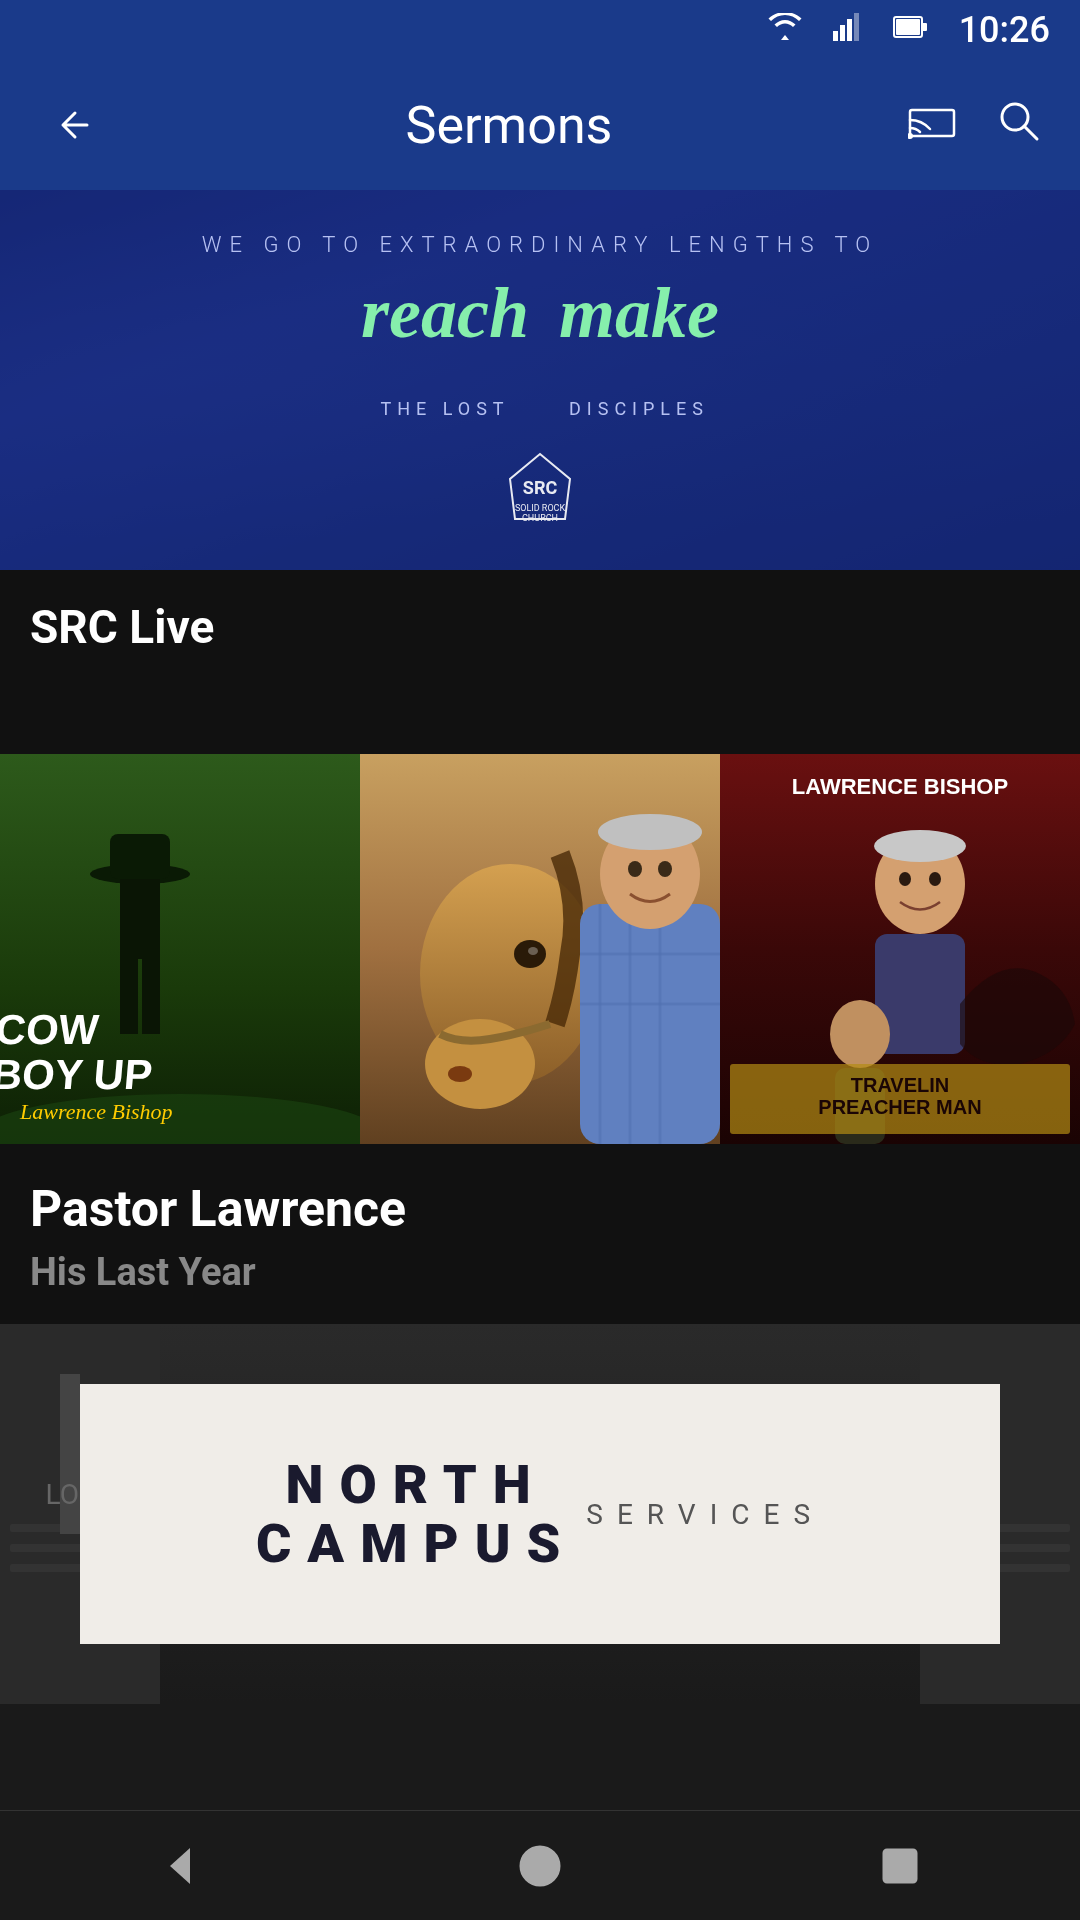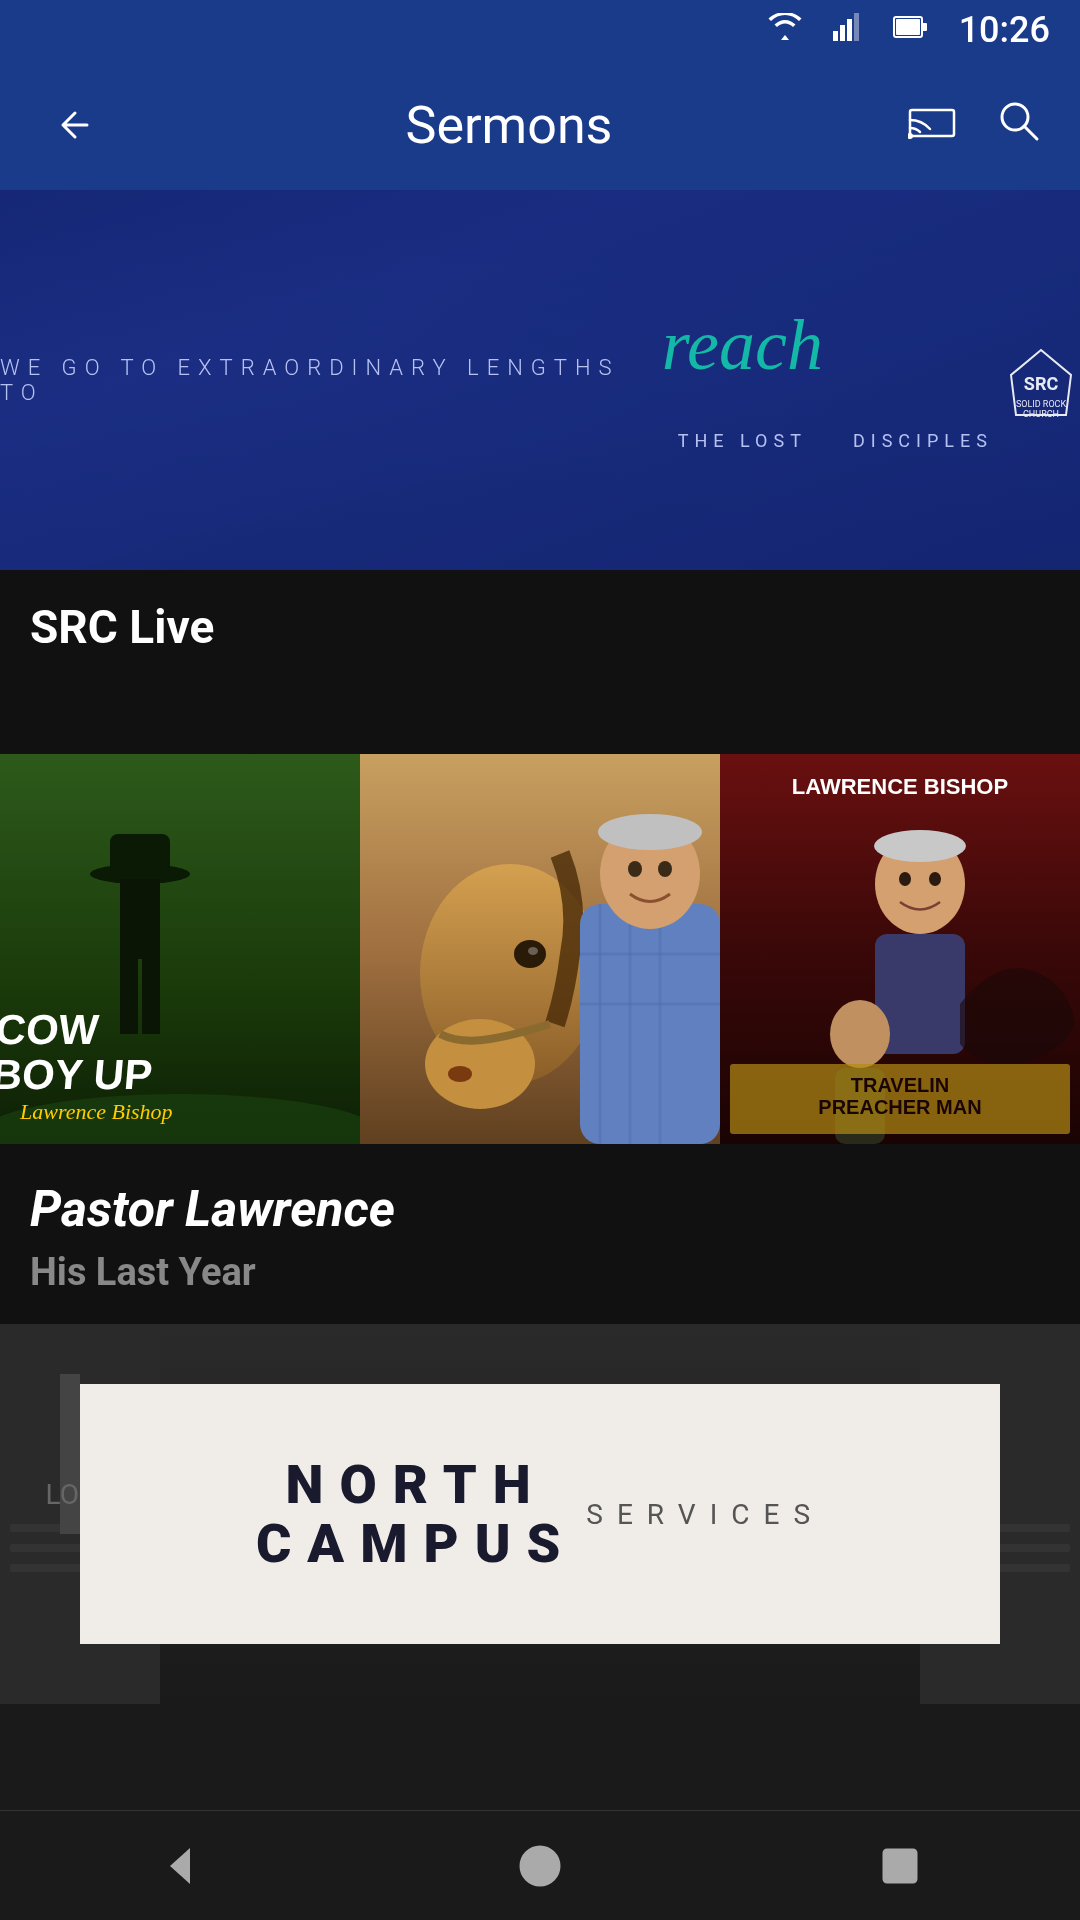--- a/index.html
+++ b/index.html
@@ -94,21 +94,21 @@
       display: flex;
       align-items: center;
       justify-content: center;
     }
 
     .hero-overlay {
       position: absolute;
       inset: 0;
       background: rgba(20, 40, 120, 0.75);
       display: flex;
-      flex-direction: row;
+      flex-direction: column;
       align-items: center;
       justify-content: center;
       gap: 10px;
     }
 
     .hero-subtitle {
       color: rgba(200, 210, 255, 0.9);
       font-size: 22px;
       letter-spacing: 8px;
       text-transform: uppercase;
@@ -123,24 +123,24 @@
     }
 
     .hero-word {
       display: flex;
       flex-direction: column;
       align-items: center;
       gap: 6px;
     }
 
     .hero-word-main {
-      color: #14b8a6;
+      color: #86efac;
       font-size: 72px;
       font-style: italic;
-      font-weight: 400;
+      font-weight: 700;
       font-family: Georgia, serif;
       line-height: 1;
     }
 
     .hero-word-sub {
       color: rgba(200, 210, 255, 0.9);
       font-size: 18px;
       letter-spacing: 6px;
       text-transform: uppercase;
       font-weight: 400;
@@ -229,21 +229,20 @@
     .pastor-info {
       background: #111;
       padding: 36px 30px 30px;
     }
 
     .pastor-name {
       color: white;
       font-size: 50px;
       font-weight: 700;
       margin-bottom: 12px;
-      font-style: italic;
     }
 
     .pastor-desc {
       color: #888;
       font-size: 38px;
       font-weight: 700;
     }
 
     
     .north-campus-section {
@@ -413,20 +412,21 @@
 <div class="hero-banner">
   <div class="crowd-bg"></div>
   <div class="hero-overlay">
     <div class="hero-subtitle">WE GO TO EXTRAORDINARY LENGTHS TO</div>
     <div class="hero-words">
       <div class="hero-word">
         <div class="hero-word-main">reach</div>
         <div class="hero-word-sub">THE LOST</div>
       </div>
       <div class="hero-word">
+        <div class="hero-word-main">make</div>
         <div class="hero-word-sub">DISCIPLES</div>
       </div>
     </div>
 
     <div class="hero-logo">
       <svg width="70" height="80" viewBox="0 0 70 80" fill="white" opacity="0.9">
 
         <polygon points="35,5 65,30 60,70 10,70 5,30" fill="none" stroke="white" stroke-width="2"></polygon>
         <text x="35" y="45" text-anchor="middle" font-size="18" font-weight="bold" fill="white">SRC</text>
         <text x="35" y="62" text-anchor="middle" font-size="9" fill="white">SOLID ROCK</text>

